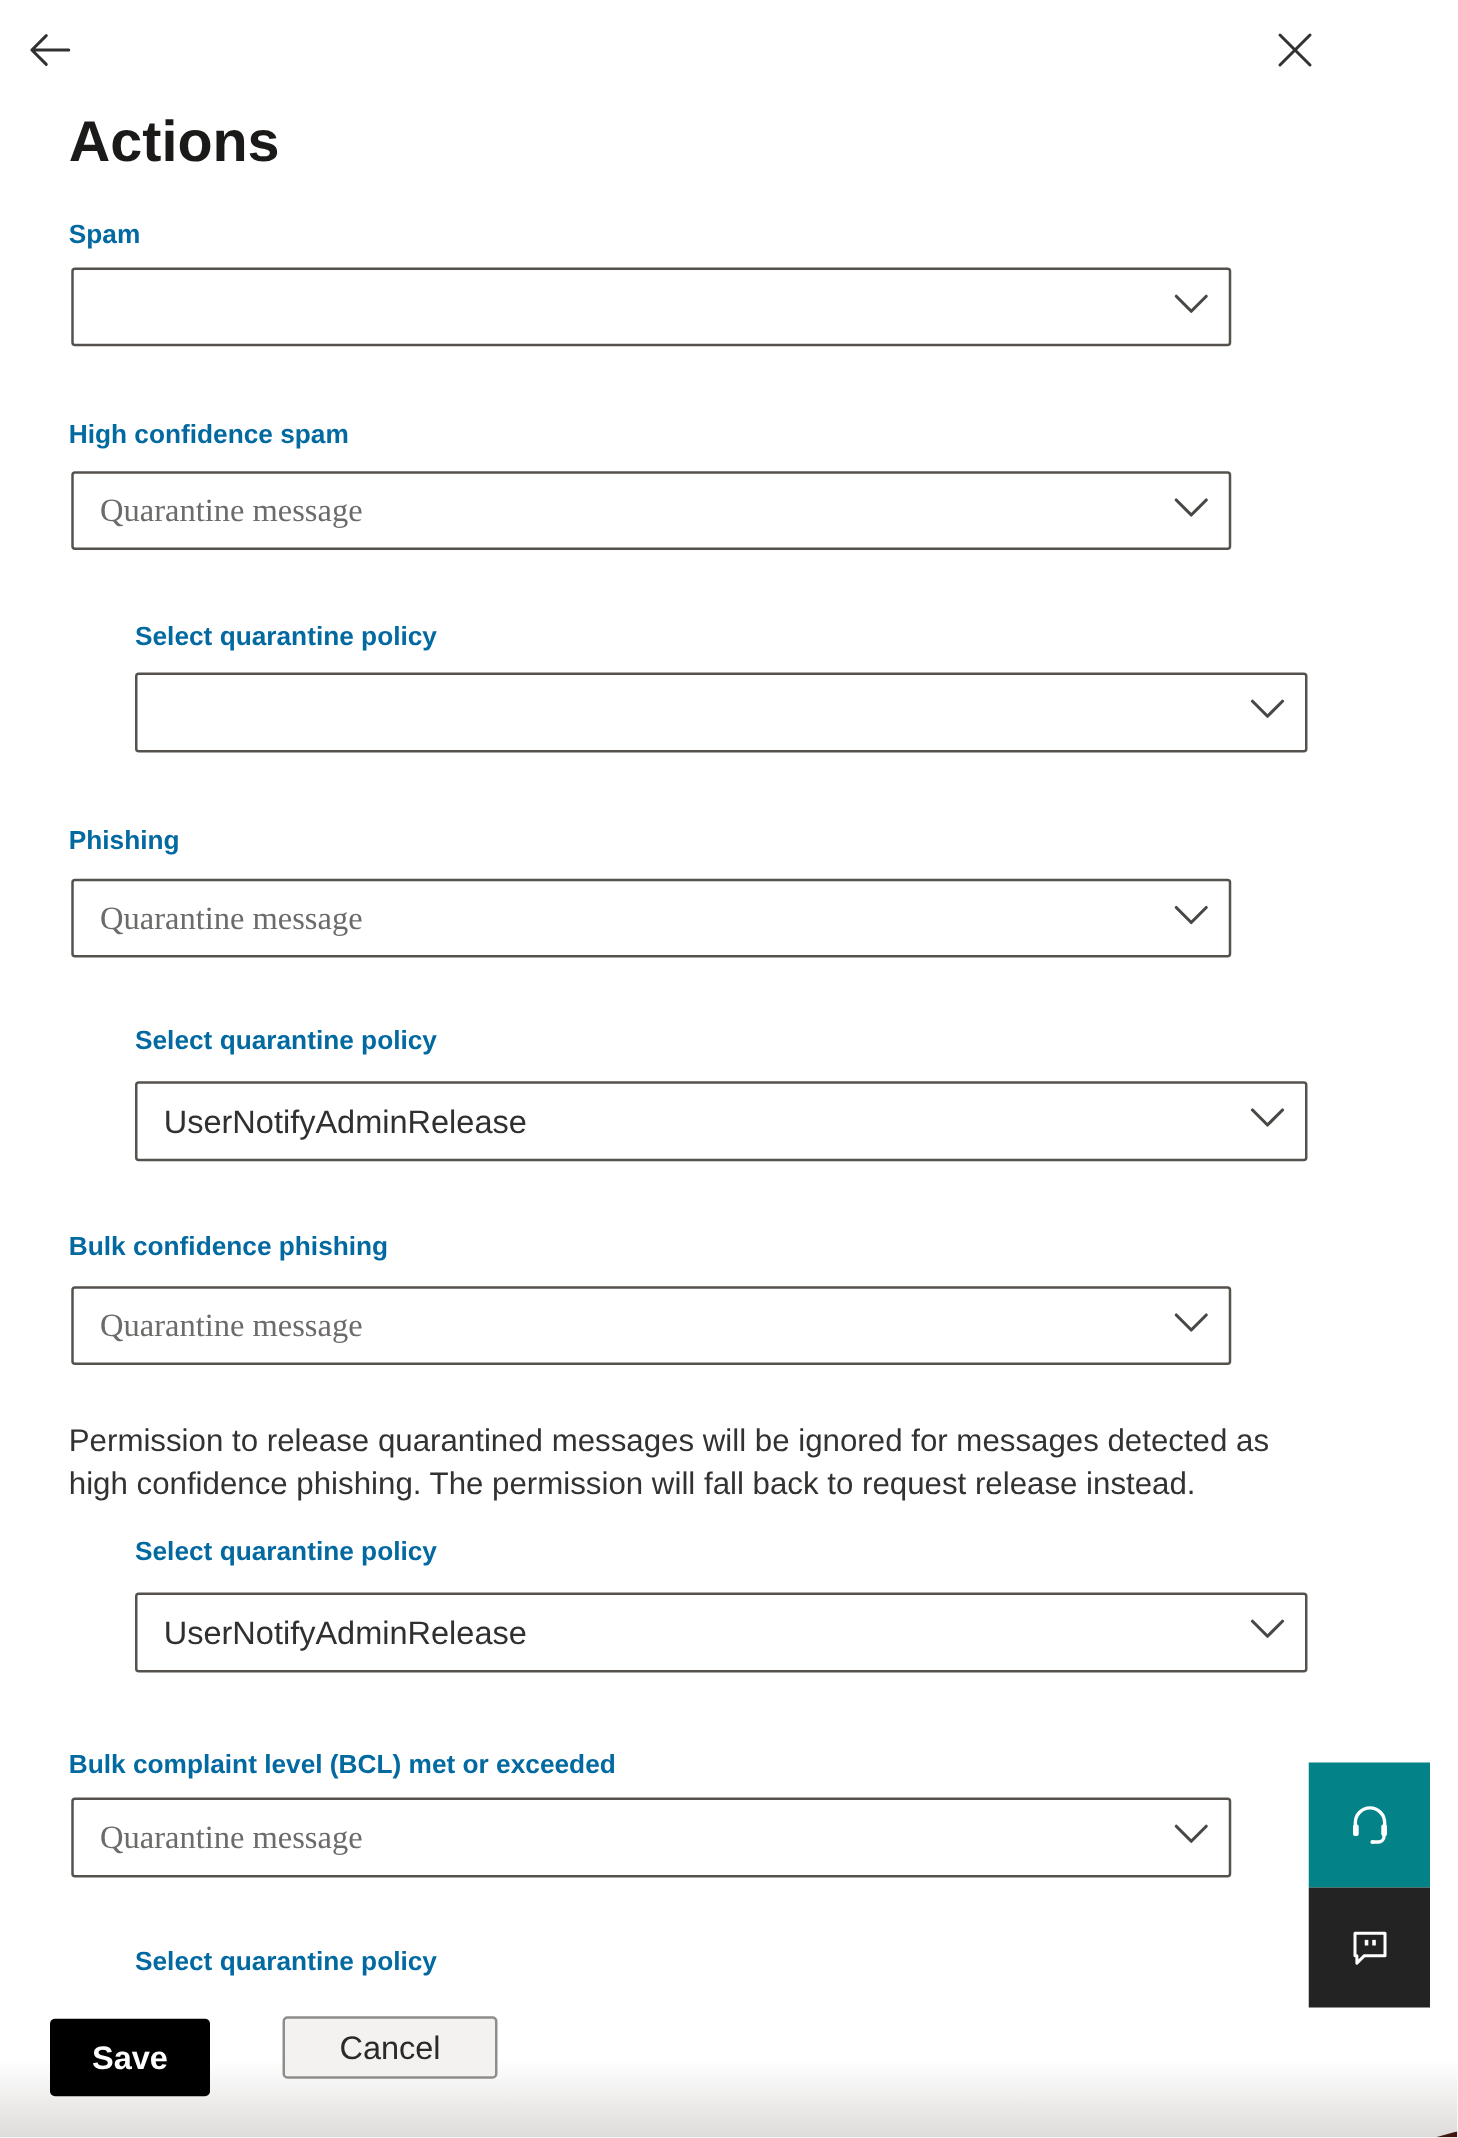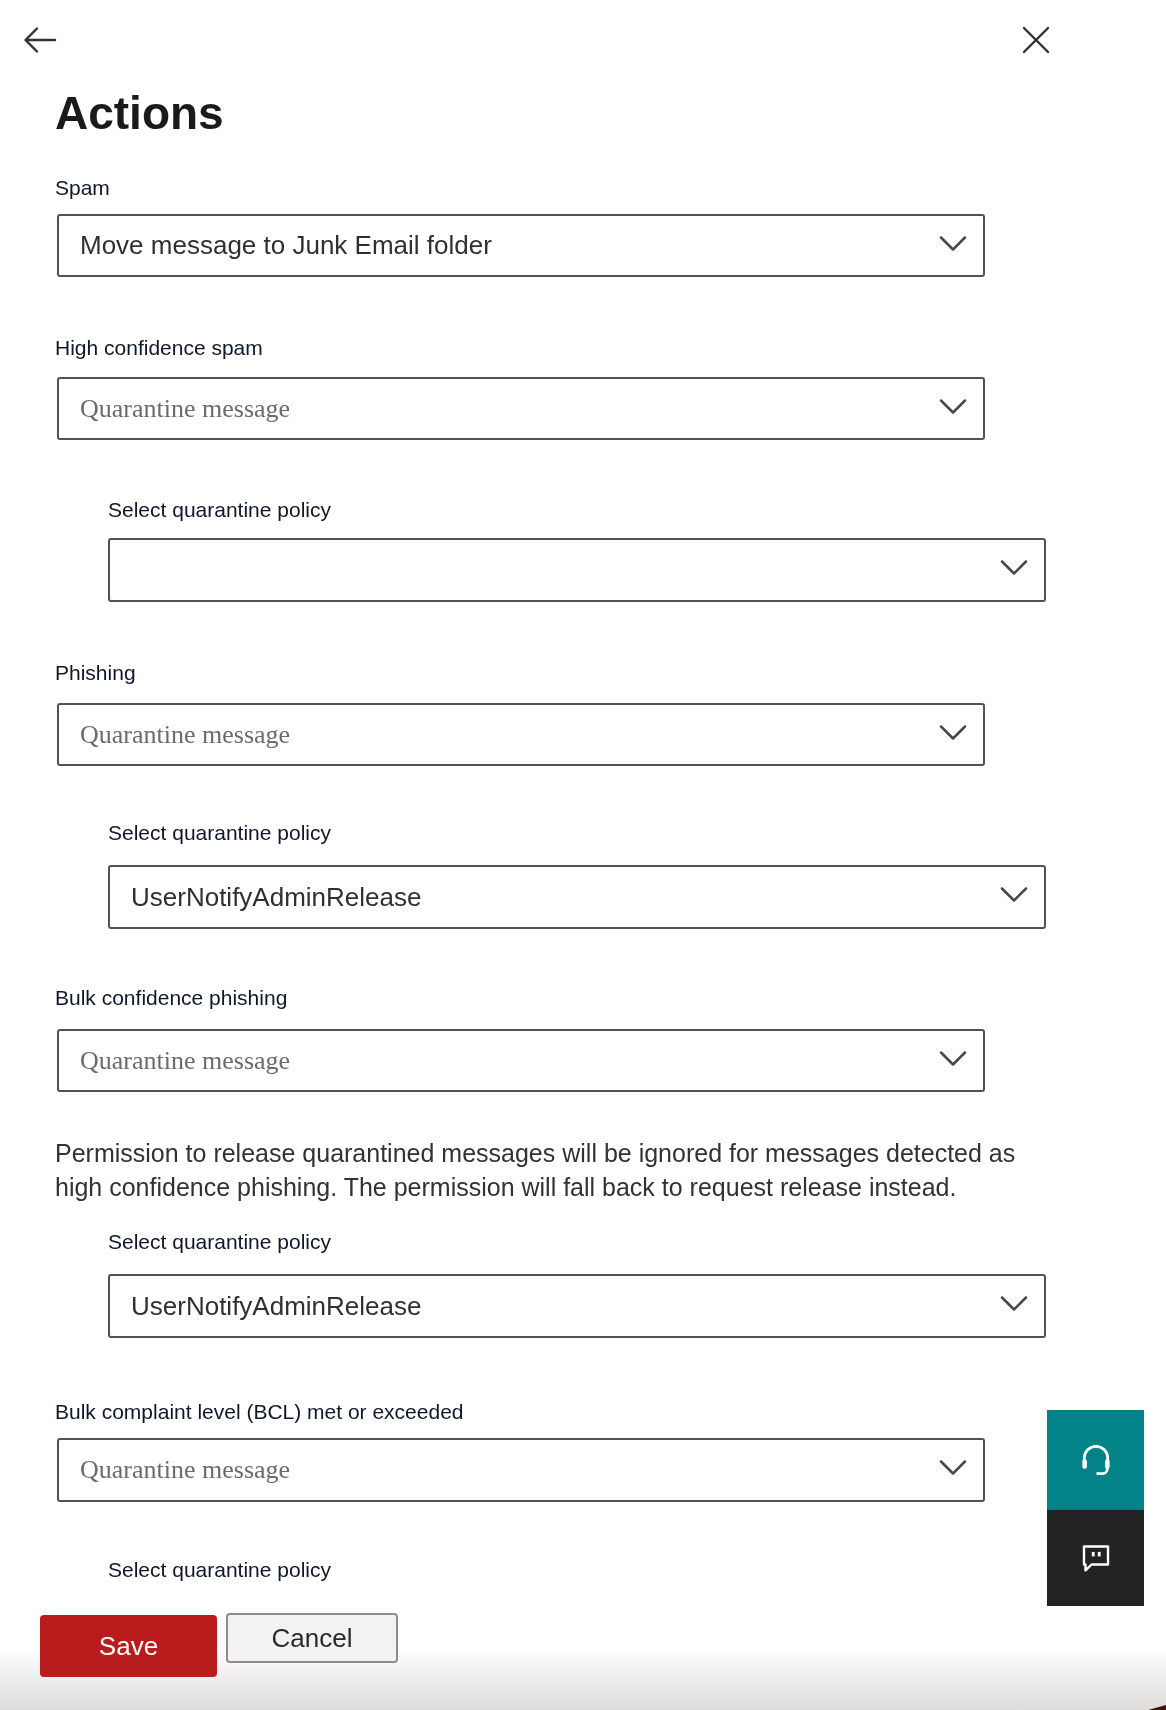--- a/index.html
+++ b/index.html
@@ -14,21 +14,21 @@
   .icon-btn{position:absolute;width:40px;height:40px;display:flex;align-items:center;justify-content:center;cursor:pointer;background:none;border:none;padding:0;}
   .icon-btn svg{display:block;}
   
   .page-title{
     position:absolute;left:55px;top:86px;
     font-size:46px;font-weight:700;color:#1b1a19;letter-spacing:0;
   }
   
   .field-label{
     position:absolute;
-    font-size:21px;font-weight:400;color:#0f172a;
+    font-size:21px;font-weight:700;color:#0369a1;
     white-space:nowrap;
   }
   
   .combo{
     position:absolute;
     height:63px;
     border:2px solid #55524e;
     border-radius:3px;
     background:#fff;
     display:flex;align-items:center;
@@ -48,23 +48,23 @@
   .cut-wrap{position:absolute;left:108px;top:1558px;height:26px;overflow:hidden;}
   .cut-wrap .field-label{position:static;}
   
   .btn{
     position:absolute;
     display:flex;align-items:center;justify-content:center;
     font-family:inherit;
     border-radius:4px;cursor:pointer;box-sizing:border-box;
   }
   .btn-primary{
-    left:40px;top:1615px;width:177px;height:62px;
-    background:#b91c1c;border:none;
-    color:#ffffff;font-size:26px;font-weight:400;
+    left:40px;top:1615px;width:128px;height:62px;
+    background:#000000;border:none;
+    color:#ffffff;font-size:26px;font-weight:700;
   }
   .btn-secondary{
     left:226px;top:1613px;width:172px;height:50px;
     background:#f3f2f1;border:2px solid #8f8d8b;
     color:#2b2a29;font-size:26px;font-weight:400;
   }
   
   .side-btn{
     position:absolute;left:1047px;width:97px;
     display:flex;align-items:center;justify-content:center;
@@ -99,21 +99,20 @@
     <svg width="32" height="32" viewBox="0 0 32 32" fill="none">
       <path d="M4 4 L28 28 M28 4 L4 28" stroke="#323130" stroke-width="2.4" stroke-linecap="round"></path>
     </svg>
   </span>
 </button>
 
 <div class="page-title">Actions</div>
 
 <div class="field-label" style="left:55px;top:176px;">Spam</div>
 <div class="combo" style="left:57px;top:214px;width:928px;">
-  <span class="val">Move message to Junk Email folder</span>
   <span class="chev">
     <svg width="28" height="17" viewBox="0 0 28 17" fill="none">
         <path d="M2 2 L14 14 L26 2" stroke="#4a4845" stroke-width="2.5" fill="none" stroke-linecap="round" stroke-linejoin="round"></path>
       </svg>
   </span>
 </div>
 
 <div class="field-label" style="left:55px;top:336px;">High confidence spam</div>
 <div class="combo muted" style="left:57px;top:377px;width:928px;">
   <span class="val">Quarantine message</span>

